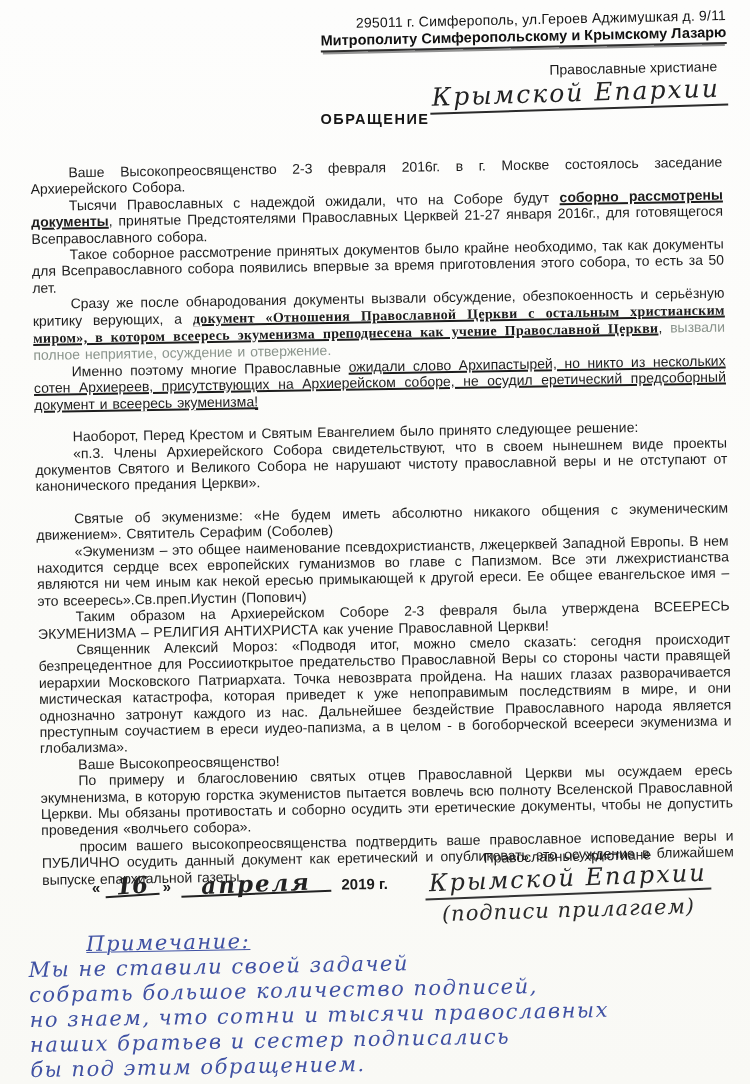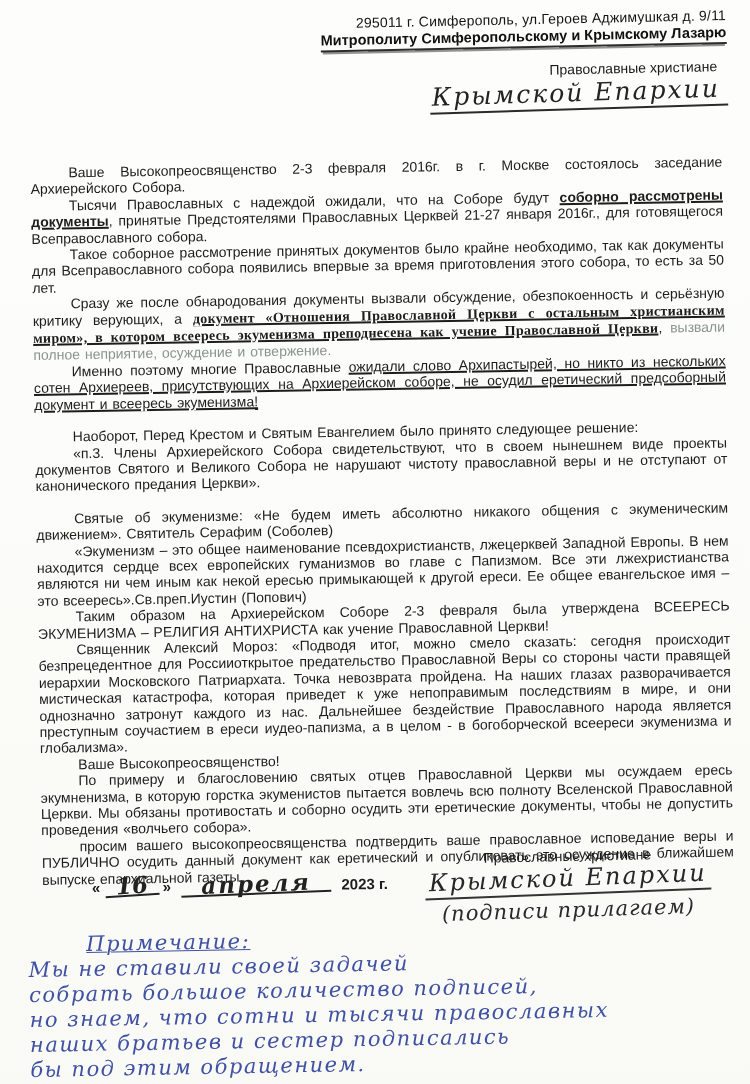--- a/index.html
+++ b/index.html
@@ -70,20 +70,21 @@
     <div class="address">295011 г. Симферополь, ул.Героев Аджимушкая д. 9/11</div>
     <div>
       <span class="recipient">Митрополиту Симферопольскому и Крымскому Лазарю</span>
     </div>
     <div class="sender">Православные христиане</div>
     <div>
       <span class="hand eparchy">Крымской Епархии</span>
     </div>
   </div>
 
+  <div class="title">ОБРАЩЕНИЕ</div>
 
   <div class="body">
       <p class="para gap"><span class="seg-plain">Ваше Высокопреосвященство 2-3 февраля 2016г. в г. Москве состоялось заседание Архиерейского Собора.</span></p>
       <p class="para"><span class="seg-plain">Тысячи Православных с надеждой ожидали, что на Соборе будут </span><span class="seg-bold-underline">соборно рассмотрены документы</span><span class="seg-plain">, принятые Предстоятелями Православных Церквей 21-27 января 2016г., для готовящегося Всеправославного собора.</span></p>
       <p class="para"><span class="seg-plain">Такое соборное рассмотрение принятых документов было крайне необходимо, так как документы для Всеправославного собора появились впервые за время приготовления этого собора, то есть за 50 лет.</span></p>
       <p class="para"><span class="seg-plain">Сразу же после обнародования документы вызвали обсуждение, обезпокоенность и серьёзную критику верующих, а </span><span class="seg-serif-bold-underline">документ «Отношения Православной Церкви с остальным христианским миром», в котором всеересь экуменизма преподнесена как учение Православной Церкви</span><span class="seg-plain">, </span><span class="seg-faded">вызвали полное неприятие, осуждение и отвержение.</span></p>
       <p class="para"><span class="seg-plain">Именно поэтому многие Православные </span><span class="seg-underline">ожидали слово Архипастырей, но никто из нескольких сотен Архиереев, присутствующих на Архиерейском соборе, не осудил еретический предсоборный документ и всеересь экуменизма!</span></p>
       <p class="para gap"><span class="seg-plain">Наоборот, Перед Крестом и Святым Евангелием было принято следующее решение:</span></p>
       <p class="para"><span class="seg-plain">«п.3. Члены Архиерейского Собора свидетельствуют, что в своем нынешнем виде проекты документов Святого и Великого Собора не нарушают чистоту православной веры и не отступают от канонического предания Церкви».</span></p>
       <p class="para gap"><span class="seg-plain">Святые об экуменизме: «Не будем иметь абсолютно никакого общения с экуменическим движением». Святитель Серафим (Соболев)</span></p>
@@ -93,21 +94,21 @@
       <p class="para"><span class="seg-plain">Ваше Высокопреосвященство!</span></p>
       <p class="para"><span class="seg-plain">По примеру и благословению святых отцев Православной Церкви мы осуждаем ересь экумненизма, в которую горстка экуменистов пытается вовлечь всю полноту Вселенской Православной Церкви.  Мы обязаны противостать и соборно осудить эти еретические документы, чтобы не допустить проведения «волчьего собора».</span></p>
       <p class="para"><span class="seg-plain">просим вашего высокопреосвященства подтвердить ваше православное исповедание веры и ПУБЛИЧНО осудить данный документ как еретический и опубликовать это осуждение в ближайшем выпуске епархиальной газеты.</span></p>
     </div>
 
   <div class="dateline">
     <span>«</span>
     <span class="hand day">16</span>
     <span>»</span>
     <span class="hand month">апреля</span>
-    <span>2023 г.</span>
+    <span>2019 г.</span>
   </div>
 
   <div class="signature">
     <div class="sig-org">Православные христиане</div>
     <div>
       <span class="hand sig-eparchy">Крымской Епархии</span>
     </div>
     <div class="hand sig-note">(подписи прилагаем)</div>
   </div>
 

